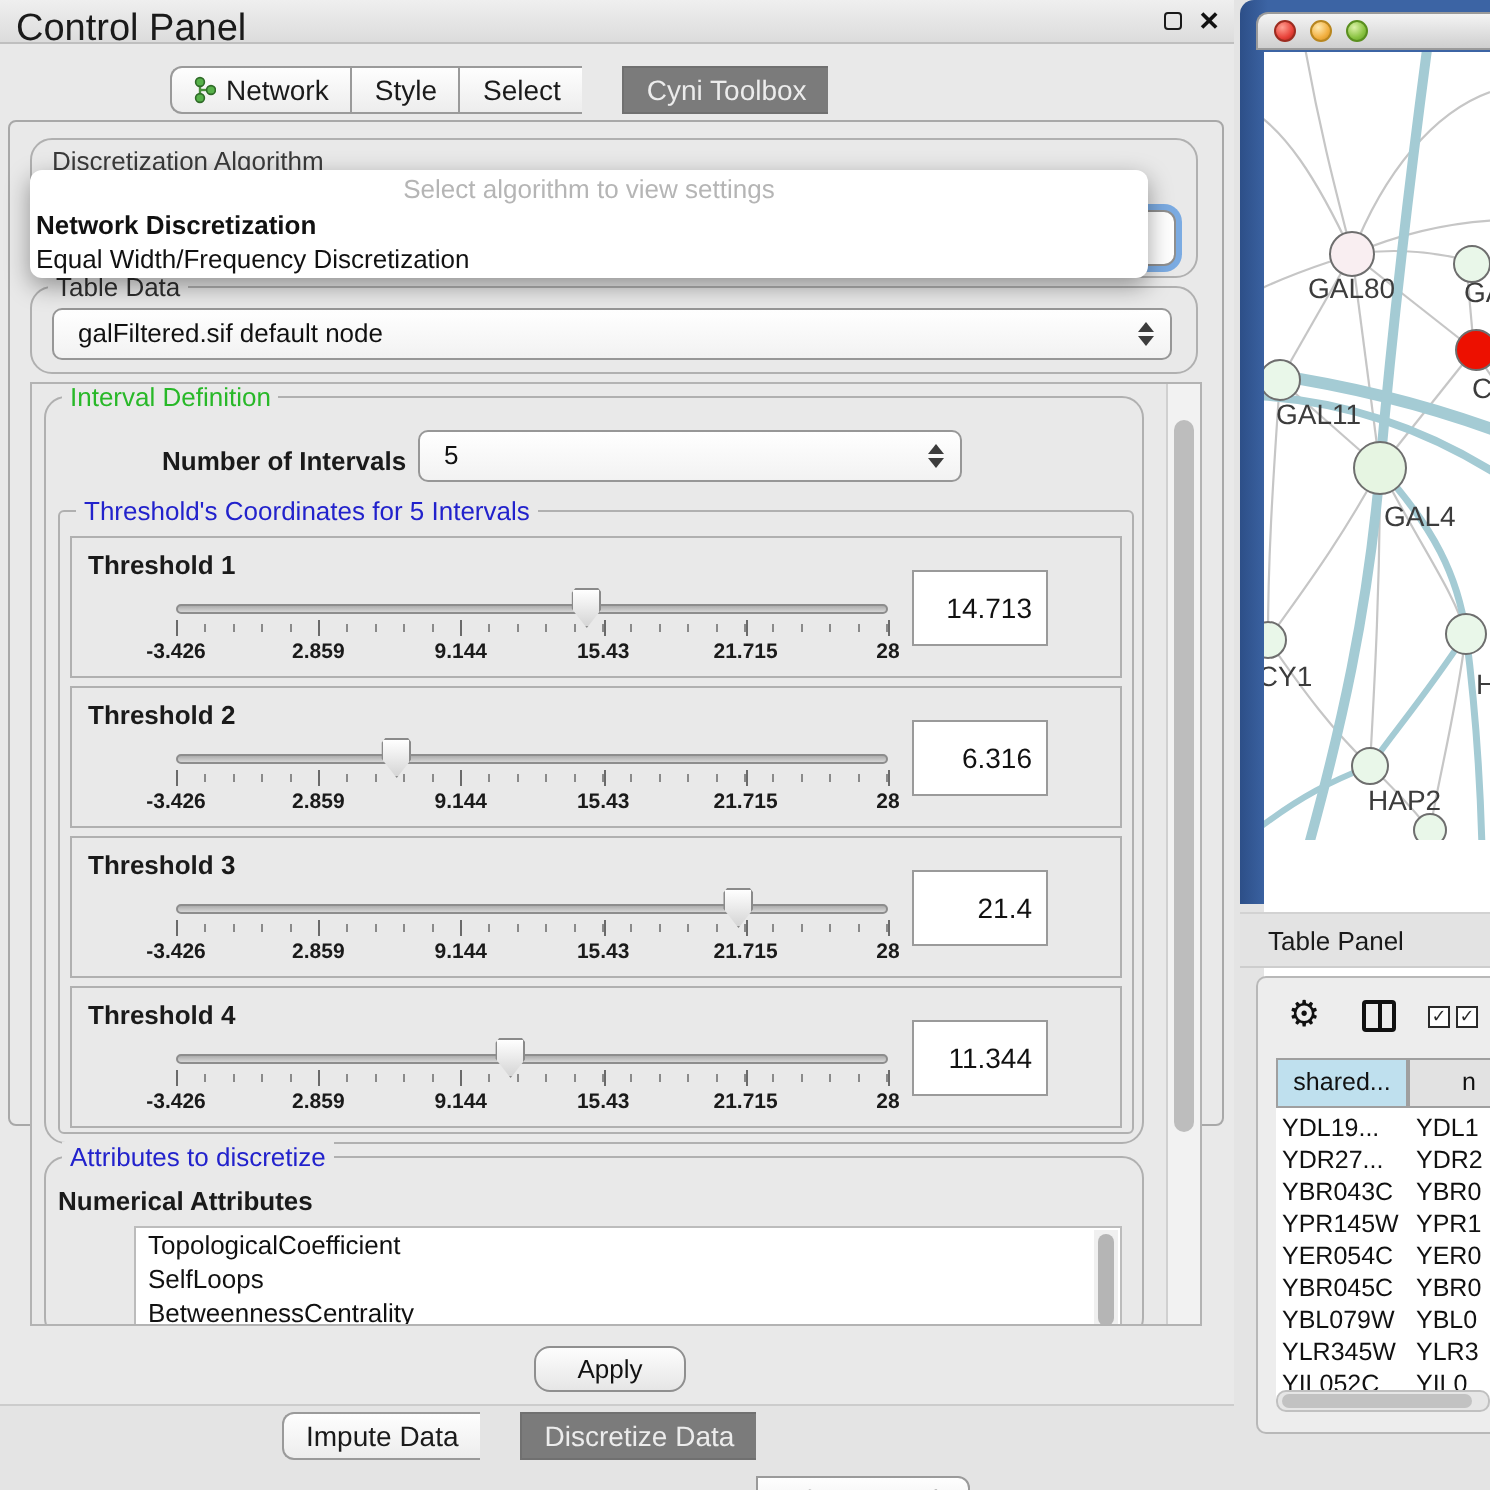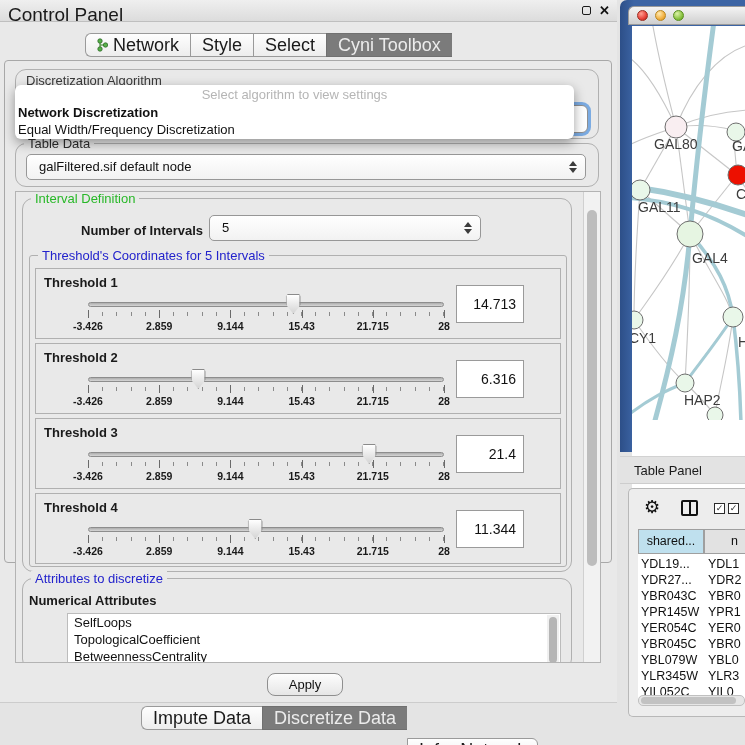--- a/index.html
+++ b/index.html
@@ -12,24 +12,24 @@
   .cp-titlebar { position:absolute; left:0; top:0; width:617px; height:22px;
     background:linear-gradient(#efefef,#dcdcdc); border-bottom:1px solid #bfbfbf; }
   .cp-title { position:absolute; left:8px; top:4px; font-size:19px; color:#1a1a1a; }
   .win-float { position:absolute; right:26px; top:6px; width:9px; height:9px;
     border:1.5px solid #1a1a1a; border-radius:2px; background:transparent; }
   .win-close { position:absolute; right:7px; top:3px; font-size:13px; font-weight:bold; color:#111; }
 
   .tabbar { position:absolute; left:85px; top:33px; display:flex; }
   .tab { height:24px; display:flex; align-items:center; gap:5px; padding:0 11px;
     background:linear-gradient(#fefefe,#ededed); border:1px solid #9a9a9a; border-right:none;
-    font-size:18px; color:#1a1a1a; white-space:nowrap; }
+    font-size:14px; color:#1a1a1a; white-space:nowrap; }
   .tab:first-child { border-radius:6px 0 0 6px; }
   .tab:last-child { border-right:1px solid #9a9a9a; border-radius:0 6px 6px 0;margin-top:32px; }
-  .tab.sel { background:#7b7b7b; color:#ececec; border-color:#707070; }
+  .tab.sel { background:#7b7b7b; color:#ececec; border-color:#707070;margin-left:20px; }
   .net-ico { width:11px; height:14px; display:inline-block; }
 
   .main { position:absolute; left:4px; top:60px; width:608px; height:503px;
     border:1px solid #a8a8a8; border-radius:4px; background:#e9e9e9; }
 
   .tgroup { position:absolute; border:1px solid #b0b0b0; border-radius:11px; }
   .tgroup-label { position:absolute; top:-8px; left:8px; background:#e9e9e9; padding:0 4px;
     font-size:13px; color:#2e2e2e; white-space:nowrap; }
   .tl-green { color:#28b828; }
   .tl-blue { color:#2222cc; }
@@ -307,22 +307,22 @@
               </div>
             </div>
 
           </div>
         </div>
 
         <div class="tgroup attr-group">
           <span class="tgroup-label tl-blue">Attributes to discretize</span>
           <span class="attr-title">Numerical Attributes</span>
           <div class="listbox">
+            <div class="list-item">TopologicalCoefficient</div>
             <div class="list-item">SelfLoops</div>
-            <div class="list-item">TopologicalCoefficient</div>
             <div class="list-item">BetweennessCentrality</div>
             <div class="lscroll">
                 <div class="vthumb"></div>
               </div>
           </div>
         </div>
 
         <div class="vscroll">
           <div class="vthumb"></div>
         </div>

